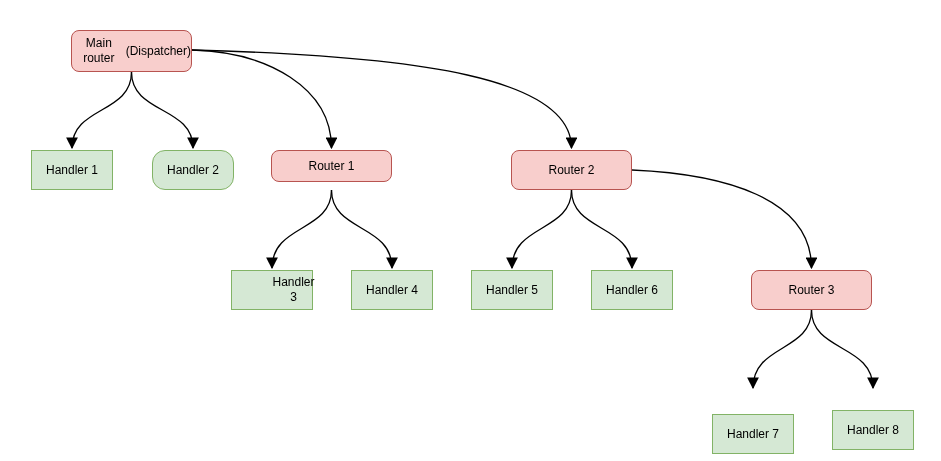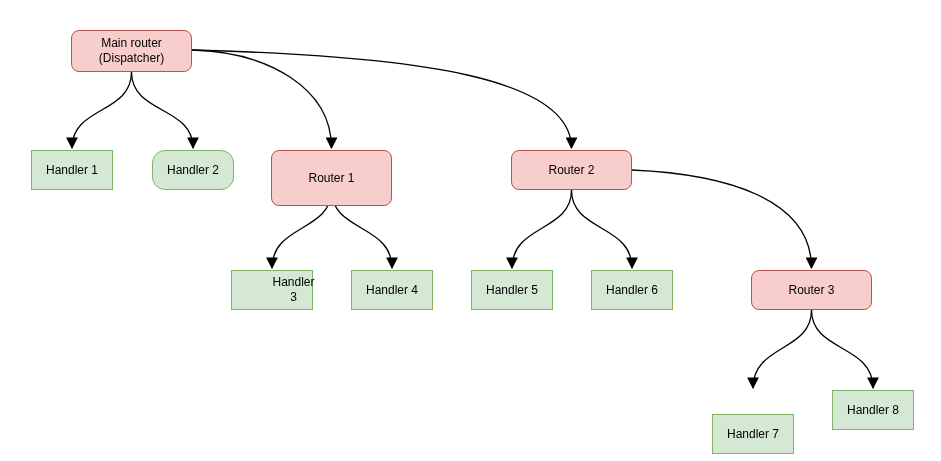--- a/index.html
+++ b/index.html
@@ -18,21 +18,21 @@
   }
   .edges path.edge {
     fill: none;
     stroke: var(--edge-color, #000000);
     stroke-width: 1.3;
   }
   .node {
     position: absolute;
     box-sizing: border-box;
     display: flex;
-    flex-direction: column;
+    flex-direction: row;
     align-items: center;
     justify-content: center;
     text-align: center;
     font-size: 12px;
     line-height: 15px;
     color: #000000;
   }
   .node.router {
     background: var(--router-fill, #f8cecc);
     border: 1px solid var(--router-border, #b85450);
@@ -73,21 +73,21 @@
   </div>
 
   <div class="node handler" style="left:31px; top:150px; width:82px; height:40px;align-items:center;">
     <span>Handler 1</span>
   </div>
 
   <div class="node handler" style="left:152px; top:150px; width:82px; height:40px;border-radius:13px;">
     <span>Handler 2</span>
   </div>
 
-  <div class="node router" style="left:271px; top:150px; width:121px; height:56px;">
+  <div class="node router" style="left:271px; top:150px; width:121px; height:32px;">
     <span>Router 1</span>
   </div>
 
   <div class="node router" style="left:511px; top:150px; width:121px; height:40px;">
     <span>Router 2</span>
   </div>
 
   <div class="node handler" style="left:231px; top:270px; width:82px; height:40px;padding-left:43px;">
     <span>Handler 3</span>
   </div>
@@ -105,17 +105,17 @@
   </div>
 
   <div class="node router" style="left:751px; top:270px; width:121px; height:40px;">
     <span>Router 3</span>
   </div>
 
   <div class="node handler" style="left:712px; top:390px; width:82px; height:40px;margin-top:24px;">
     <span>Handler 7</span>
   </div>
 
-  <div class="node handler" style="left:832px; top:390px; width:82px; height:40px;">
+  <div class="node handler" style="left:832px; top:410px; width:82px; height:40px;">
     <span>Handler 8</span>
   </div>
 
 </div>
 
 </body></html>

